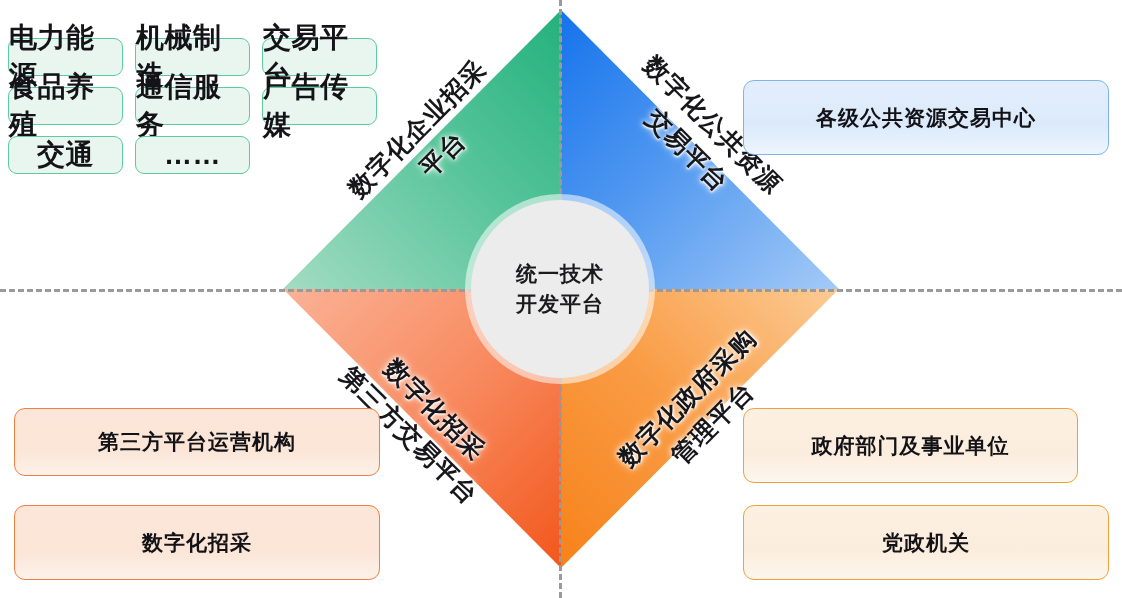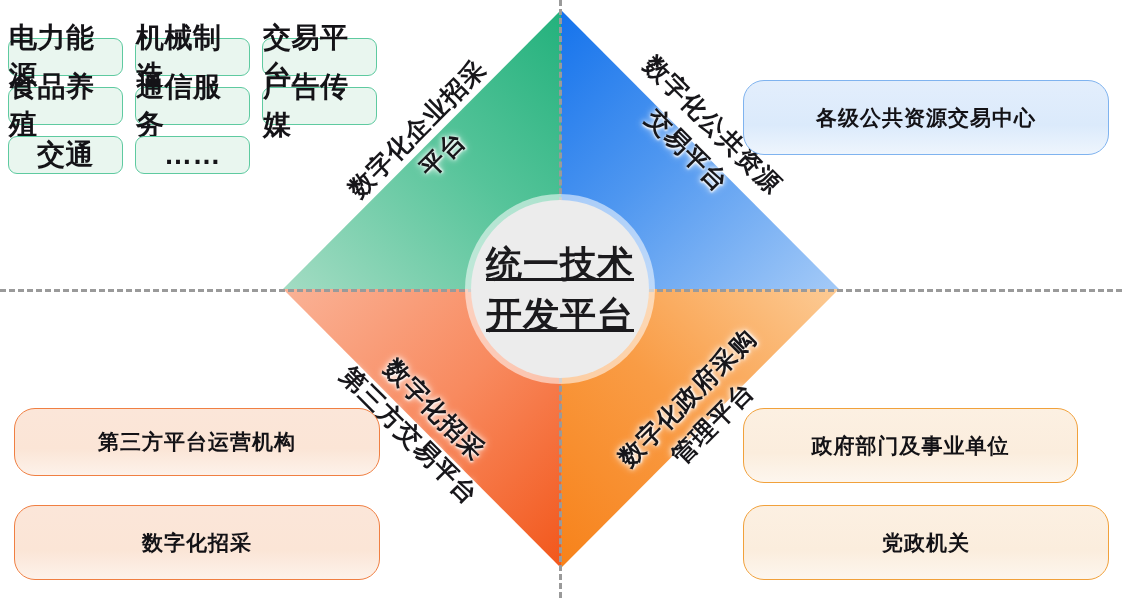--- a/index.html
+++ b/index.html
@@ -129,28 +129,27 @@
     width: 178px;
     height: 178px;
     border-radius: 50%;
     background: #ececec;
     z-index: 8;
     display: flex;
     align-items: center;
     justify-content: center;
   }
   .hub-text {
-    font-size: 36px;
+    font-size: 21px;
     font-weight: 700;
     color: #1b1a1d;
     line-height: 1.42;
     text-align: left;
     letter-spacing: 1px;
     white-space: pre-line;
-    text-decoration: underline;
   }
 
   
   .tag-grid {
     position: absolute;
     left: 8px;
     top: 38px;
     width: 370px;
     display: flex;
     flex-wrap: wrap;
@@ -170,21 +169,21 @@
     font-size: 28px;
     font-weight: 700;
     color: #141317;
     letter-spacing: 0.5px;
   }
 
   
   .side-box {
     position: absolute;
     box-sizing: border-box;
-    border-radius: 21px;
+    border-radius: 11px;
     display: flex;
     align-items: center;
     justify-content: center;
     font-size: 21px;
     font-weight: 700;
     color: #131216;
     letter-spacing: 1px;
     z-index: 9;
   }
   .box-blue {

